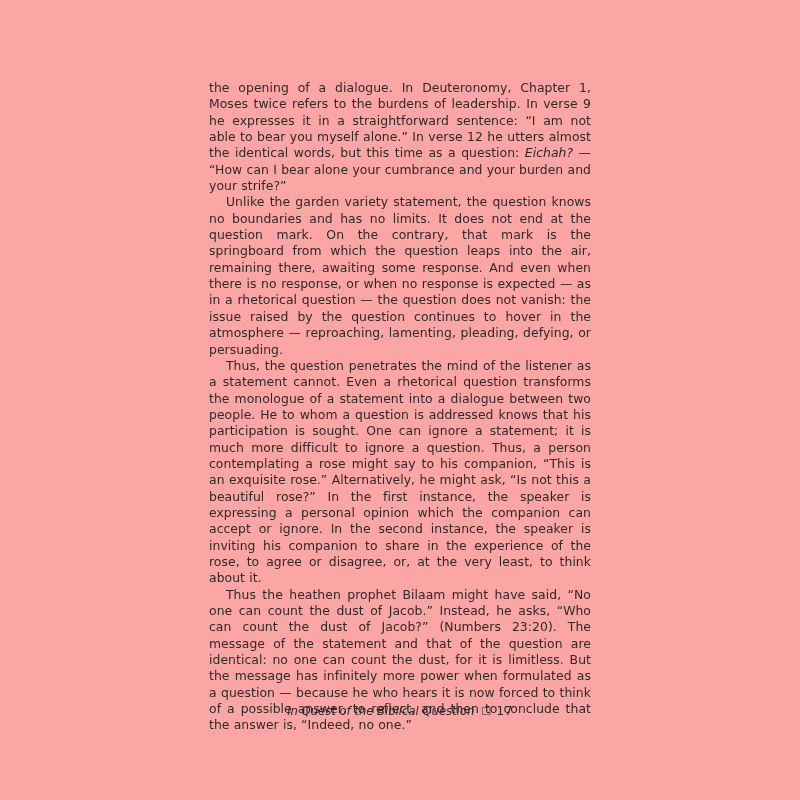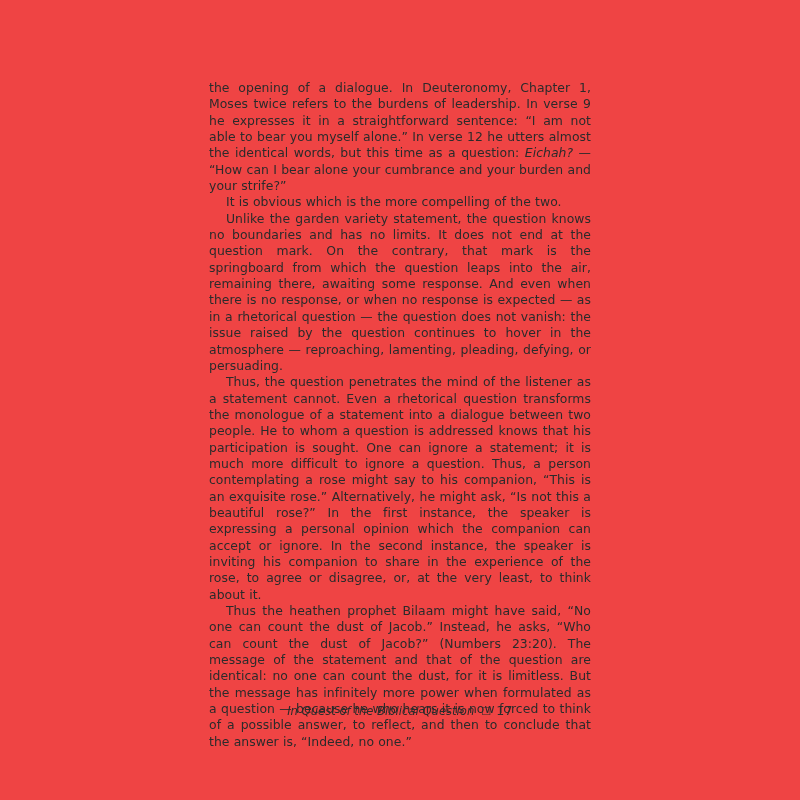--- a/index.html
+++ b/index.html
@@ -80,25 +80,24 @@
 
   #footer .folio {
     font-style: normal;
     font-size: 12.6px;
     letter-spacing: 0.3px;
   }
 </style>
 </head>
 <body>
 
-<div id="page" style="background: #ef4444; text-decoration: underline;">
+<div id="page" style="background: #fca5a5; text-decoration: underline;">
 
   <div id="text-column">
     <p class="para" style="color: rgb(43, 43, 43);">the opening of a dialogue. In Deuteronomy, Chapter 1, Moses twice refers to the burdens of leadership. In verse 9 he expresses it in a straightforward sentence: “I am not able to bear you myself alone.” In verse 12 he utters almost the identical words, but this time as a question: <i>Eichah?</i> — “How can I bear alone your cumbrance and your burden and your strife?”</p>
-    <p class="para indent" style="color: rgb(43, 43, 43);">It is obvious which is the more compelling of the two.</p>
     <p class="para indent" style="color: rgb(43, 43, 43);">Unlike the garden variety statement, the question knows no boundaries and has no limits. It does not end at the question mark. On the contrary, that mark is the springboard from which the question leaps into the air, remaining there, awaiting some response. And even when there is no response, or when no response is expected — as in a rhetorical question — the question does not vanish: the issue raised by the question continues to hover in the atmosphere — reproaching, lamenting, pleading, defying, or persuading.</p>
     <p class="para indent" style="color: rgb(43, 43, 43);">Thus, the question penetrates the mind of the listener as a statement cannot. Even a rhetorical question transforms the monologue of a statement into a dialogue between two people. He to whom a question is addressed knows that his participation is sought. One can ignore a statement; it is much more difficult to ignore a question. Thus, a person contemplating a rose might say to his companion, “This is an exquisite rose.” Alternatively, he might ask, “Is not this a beautiful rose?” In the first instance, the speaker is expressing a personal opinion which the companion can accept or ignore. In the second instance, the speaker is inviting his companion to share in the experience of the rose, to agree or disagree, or, at the very least, to think about it.</p>
     <p class="para indent" style="color: rgb(43, 43, 43);">Thus the heathen prophet Bilaam might have said, “No one can count the dust of Jacob.” Instead, he asks, “Who can count the dust of Jacob?” (Numbers 23:20). The message of the statement and that of the question are identical: no one can count the dust, for it is limitless. But the message has infinitely more power when formulated as a question — because he who hears it is now forced to think of a possible answer, to reflect, and then to conclude that the answer is, “Indeed, no one.”</p>
   </div>
 
   <div id="footer" style="color: rgb(43, 43, 43);">
     <span class="running-head">In Quest of the Biblical Question</span><span class="footer-ornament">□</span><span class="folio">17</span>
   </div>
 
 </div>

